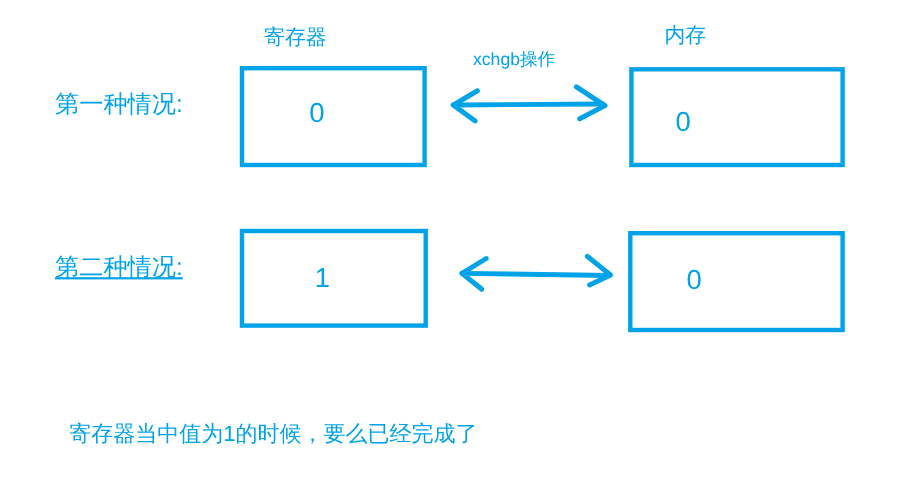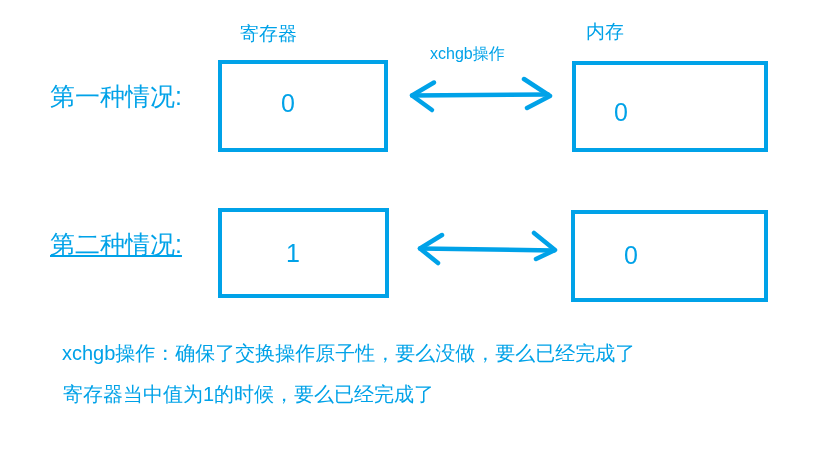--- a/index.html
+++ b/index.html
@@ -12,21 +12,21 @@
     width: 815px;
     height: 455px;
     background: #ffffff;
     font-family: "Liberation Sans", "DejaVu Sans", sans-serif;
     color: #00A2E8;
     overflow: hidden;
   }
   .abs { position: absolute; white-space: nowrap; }
   .col-header { font-size: 19px; font-weight: 400; }
   .op-label   { font-size: 16px; }
-  .case-label { font-size: 25px; }
+  .case-label { font-size: 22px; }
   .value-box {
     position: absolute;
     border: 4px solid #00A2E8;
     background: #ffffff;
     box-sizing: border-box;
   }
   .box-value {
     position: absolute;
     font-size: 25px;
     transform: translate(-50%, -50%);
@@ -40,21 +40,21 @@
     stroke-linecap: round;
     stroke-linejoin: round;
   }
 </style>
 </head>
 <body>
 
 <div class="canvas">
 
   <div class="abs col-header" style="left:240px; top:21px;">寄存器</div>
-  <div class="abs col-header" style="left:586px; top:19px;">内存</div>
+  <div class="abs col-header" style="left:604px; top:19px;">内存</div>
   <div class="abs op-label" style="left:430px; top:44px;">xchgb操作</div>
 
   <div class="abs case-label" style="left:50px; top:80px;">第一种情况:</div>
 
   <div class="value-box" style="left:218px; top:60px; width:170px; height:92px;">
     <span class="box-value" style="left:66px; top:39px;">0</span>
   </div>
 
   <svg class="arrow" style="left:406px; top:76px;" width="150" height="40" viewBox="0 0 150 40">
     <path d="M6,19.5 L142,18.5"></path>
@@ -75,16 +75,15 @@
   <svg class="arrow" style="left:412px; top:228px;" width="150" height="42" viewBox="0 0 150 42">
     <path d="M8,20.5 L142,22.5"></path>
     <path d="M30,7 L8,20.5 L26,35"></path>
     <path d="M122,5 L143,22 L124,31"></path>
   </svg>
 
   <div class="value-box" style="left:571px; top:210px; width:197px; height:92px;">
     <span class="box-value" style="left:56px; top:41px;">0</span>
   </div>
 
-  <div class="abs note" style="left:62px; top:340px;">xchgb操作：确保了交换操作原子性，要么没做，要么已经完成了</div>
   <div class="abs note" style="left:63px; top:381px;">寄存器当中值为1的时候，要么已经完成了</div>
 
 </div>
 
 </body></html>

